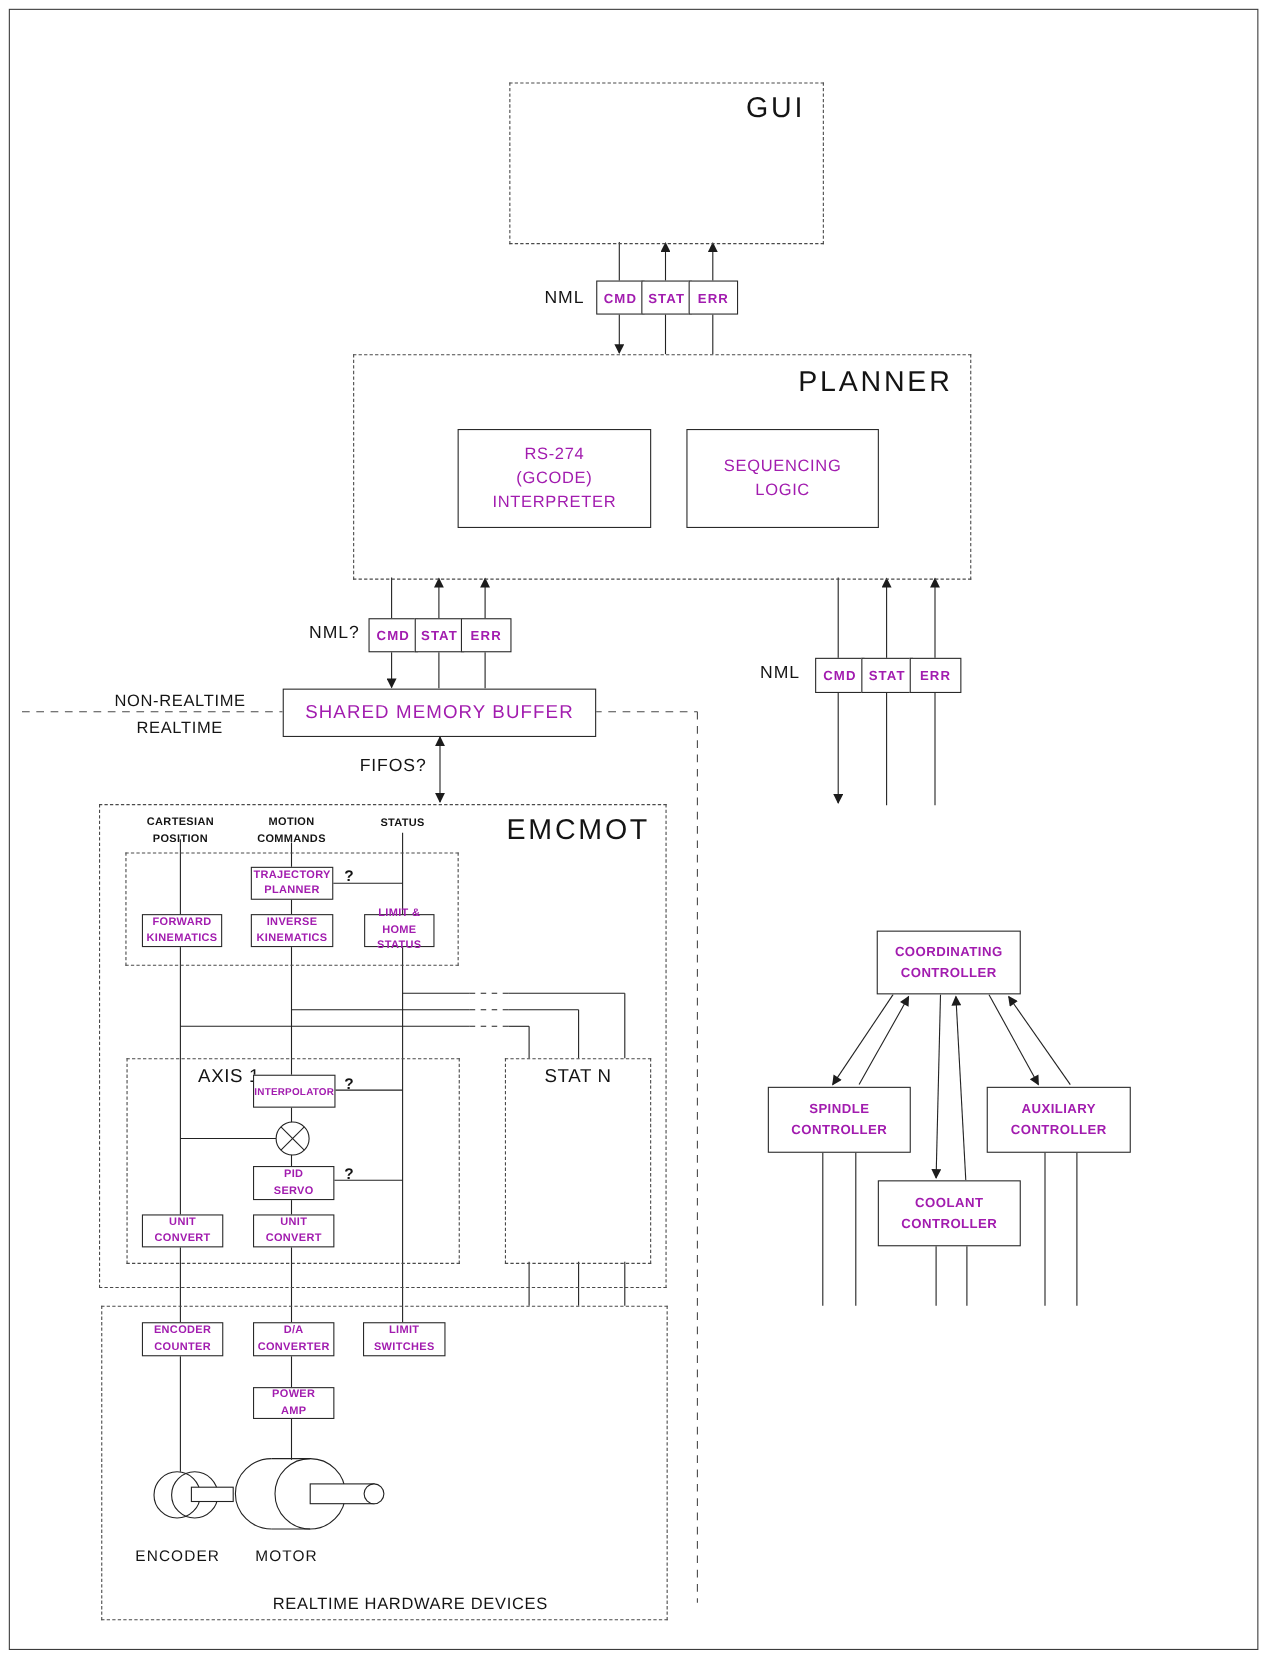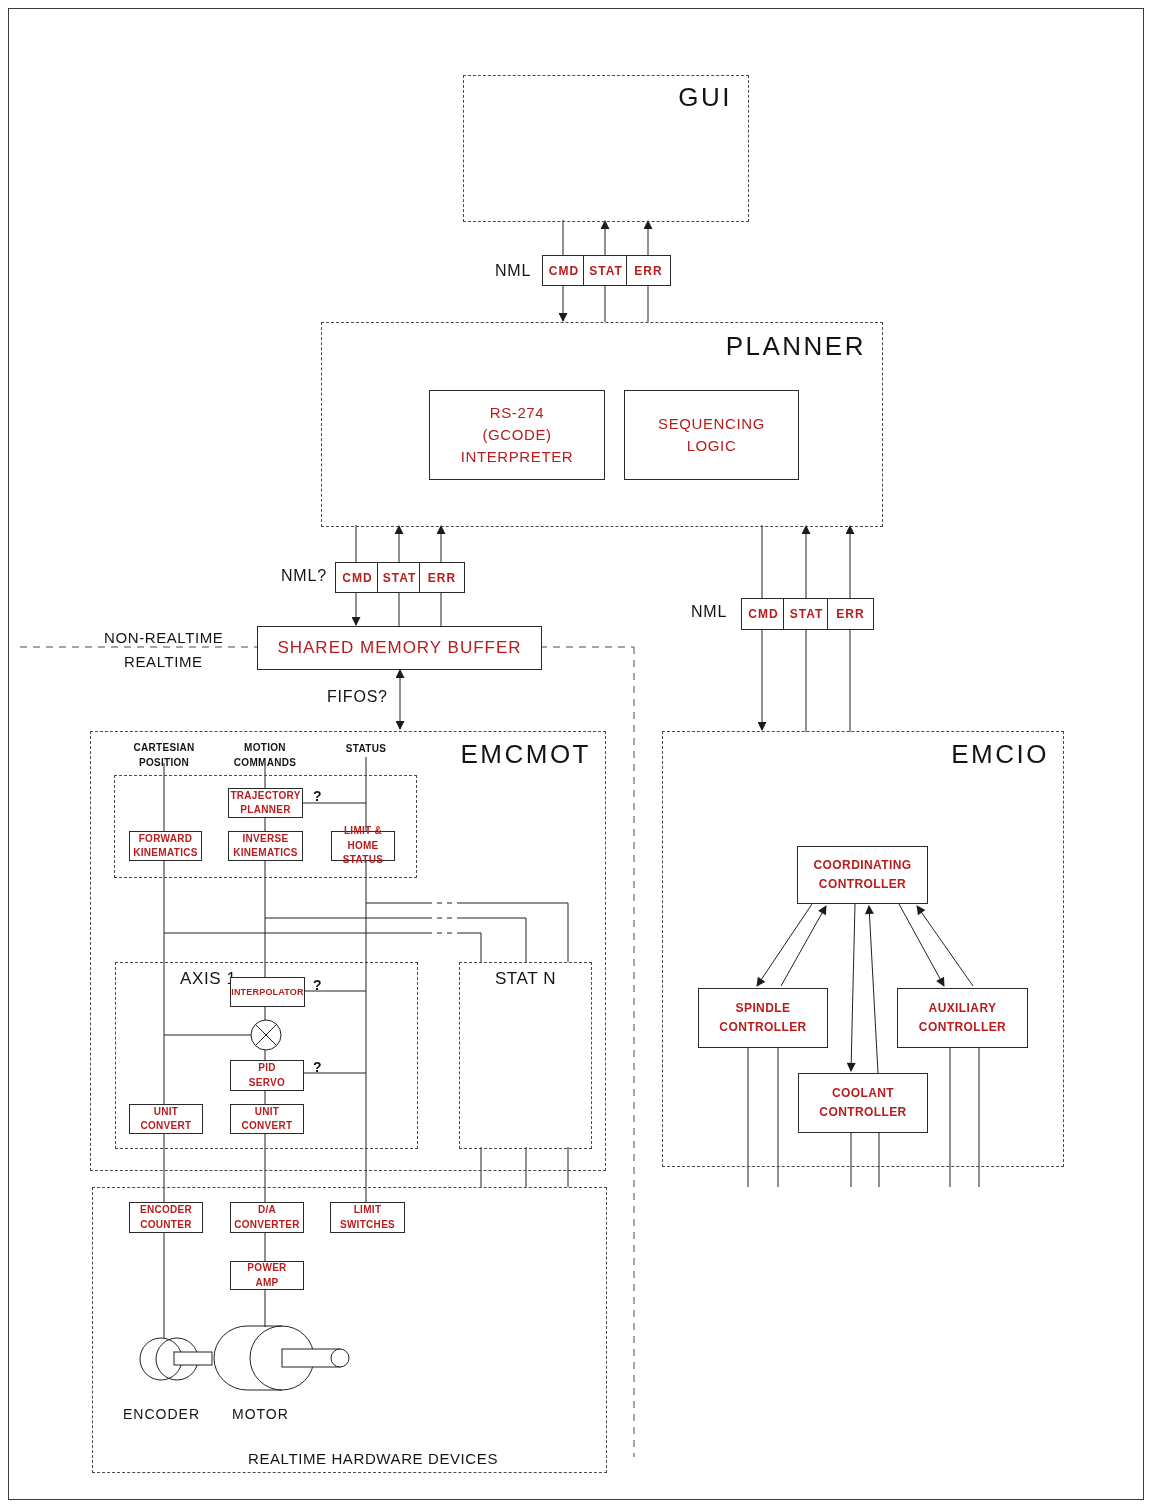--- a/index.html
+++ b/index.html
@@ -1,21 +1,21 @@
 <!DOCTYPE html>
 <html><head>
 <meta charset="utf-8">
 <style>
   html,body{margin:0;padding:0;background:#fff;}
   body{font-family:"Liberation Sans", sans-serif; color:#141414;}
   .page{position:relative;width:1152px;height:1510px;background:#fff;overflow:hidden;}
   .pageborder{position:absolute;left:8px;top:8px;width:1134px;height:1490px;border:1px solid #3c3c3c;}
   .wires{position:absolute;left:0;top:0;z-index:1;}
   .box{position:absolute;z-index:2;border:1px solid #2a2a2a;background:#fff;display:flex;
-       align-items:center;justify-content:center;text-align:center;white-space:pre-line;color:#b91c1c;}
+       align-items:center;justify-content:center;text-align:center;white-space:pre-line;color:#a21caf;}
   .dash{position:absolute;z-index:2;border:1px dashed #4a4a4a;background:transparent;}
   .lbl{position:absolute;z-index:3;white-space:pre-line;color:#141414;}
   .big{font-size:26px;letter-spacing:2.5px;}
   .t17{font-size:17px;letter-spacing:1px;}
   .t16{font-size:16px;letter-spacing:0.8px;}
   .t15{font-size:15px;letter-spacing:0.6px;}
   .t14{font-size:14px;letter-spacing:1px;}
   .t12{font-size:17px;letter-spacing:0.6px;}
   .cell{font-size:12px;font-weight:bold;letter-spacing:1px;}
   .ctl{font-size:12px;font-weight:bold;letter-spacing:0.4px;line-height:1.55;}
@@ -142,21 +142,21 @@
   </div>
 
   <div class="lbl t16" style="left:495px;top:262px;">NML</div>
   <div class="box cell" style="left:542px;top:255px;width:42px;height:29px;">CMD</div>
   <div class="box cell" style="left:583px;top:255px;width:44px;height:29px;">STAT</div>
   <div class="box cell" style="left:626px;top:255px;width:43px;height:29px;">ERR</div>
 
   <div class="dash" style="left:321px;top:322px;width:560px;height:203px;">
     <div class="lbl big" style="position:absolute;right:16px;top:8px;">PLANNER</div>
   </div>
-  <div class="box t15" style="left:429px;top:390px;width:174px;height:88px;line-height:1.45;">RS-274
+  <div class="box t15" style="left:416px;top:390px;width:174px;height:88px;line-height:1.45;">RS-274
 (GCODE)
 INTERPRETER</div>
   <div class="box t15" style="left:624px;top:390px;width:173px;height:88px;line-height:1.45;">SEQUENCING
 LOGIC</div>
 
   <div class="lbl t16" style="left:281px;top:567px;">NML?</div>
   <div class="box cell" style="left:335px;top:562px;width:43px;height:29px;">CMD</div>
   <div class="box cell" style="left:377px;top:562px;width:43px;height:29px;">STAT</div>
   <div class="box cell" style="left:419px;top:562px;width:44px;height:29px;">ERR</div>
 
@@ -201,23 +201,20 @@
   <div class="box f9b" style="left:230px;top:977px;width:73px;height:28px;">INTERPOLATOR</div>
   <div class="lbl q" style="left:313px;top:977px;">?</div>
   <div class="box f10b" style="left:230px;top:1060px;width:72px;height:29px;">PID
 SERVO</div>
   <div class="lbl q" style="left:313px;top:1059px;">?</div>
   <div class="box f10b" style="left:129px;top:1104px;width:72px;height:28px;">UNIT
 CONVERT</div>
   <div class="box f10b" style="left:230px;top:1104px;width:72px;height:28px;">UNIT
 CONVERT</div>
 
-  <div class="dash" style="left:662px;top:731px;width:400px;height:434px;">
-    <div class="lbl big" style="position:absolute;right:14px;top:7px;">EMCIO</div>
-  </div>
   <div class="box ctl" style="left:797px;top:846px;width:129px;height:56px;">COORDINATING
 CONTROLLER</div>
   <div class="box ctl" style="left:698px;top:988px;width:128px;height:58px;">SPINDLE
 CONTROLLER</div>
   <div class="box ctl" style="left:897px;top:988px;width:129px;height:58px;">AUXILIARY
 CONTROLLER</div>
   <div class="box ctl" style="left:798px;top:1073px;width:128px;height:58px;">COOLANT
 CONTROLLER</div>
 
   <div class="dash" style="left:92px;top:1187px;width:513px;height:284px;">

